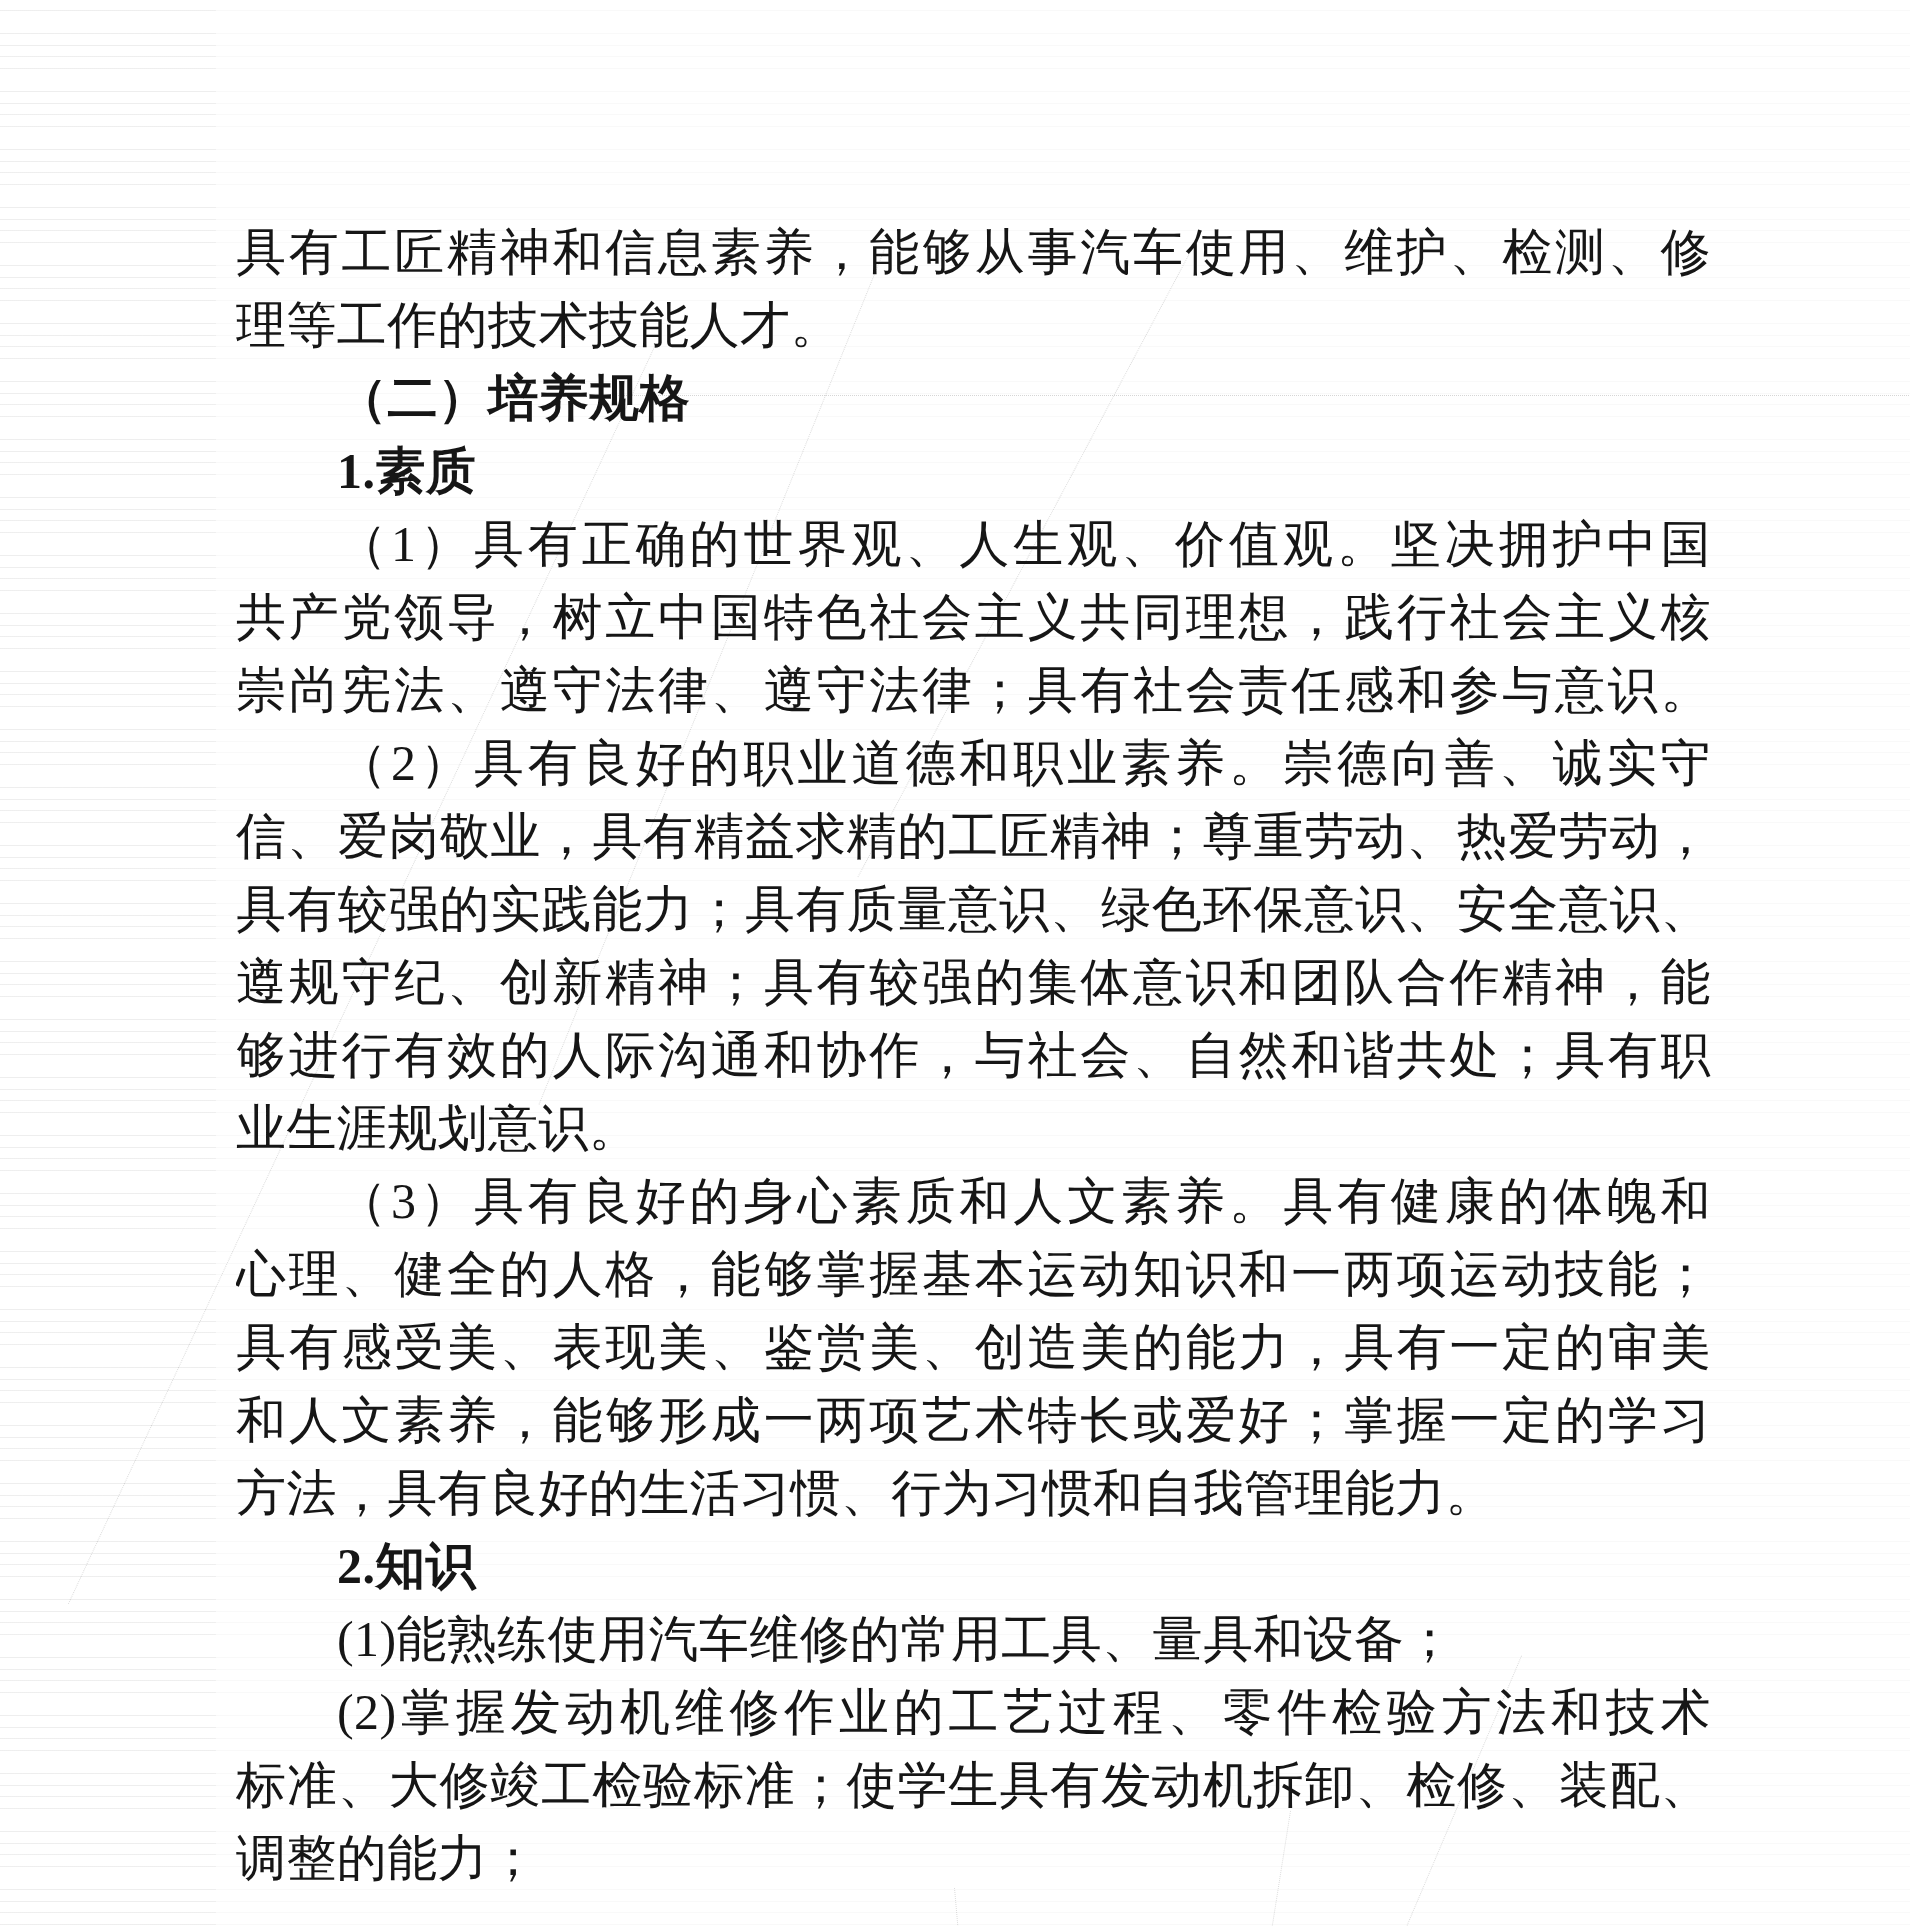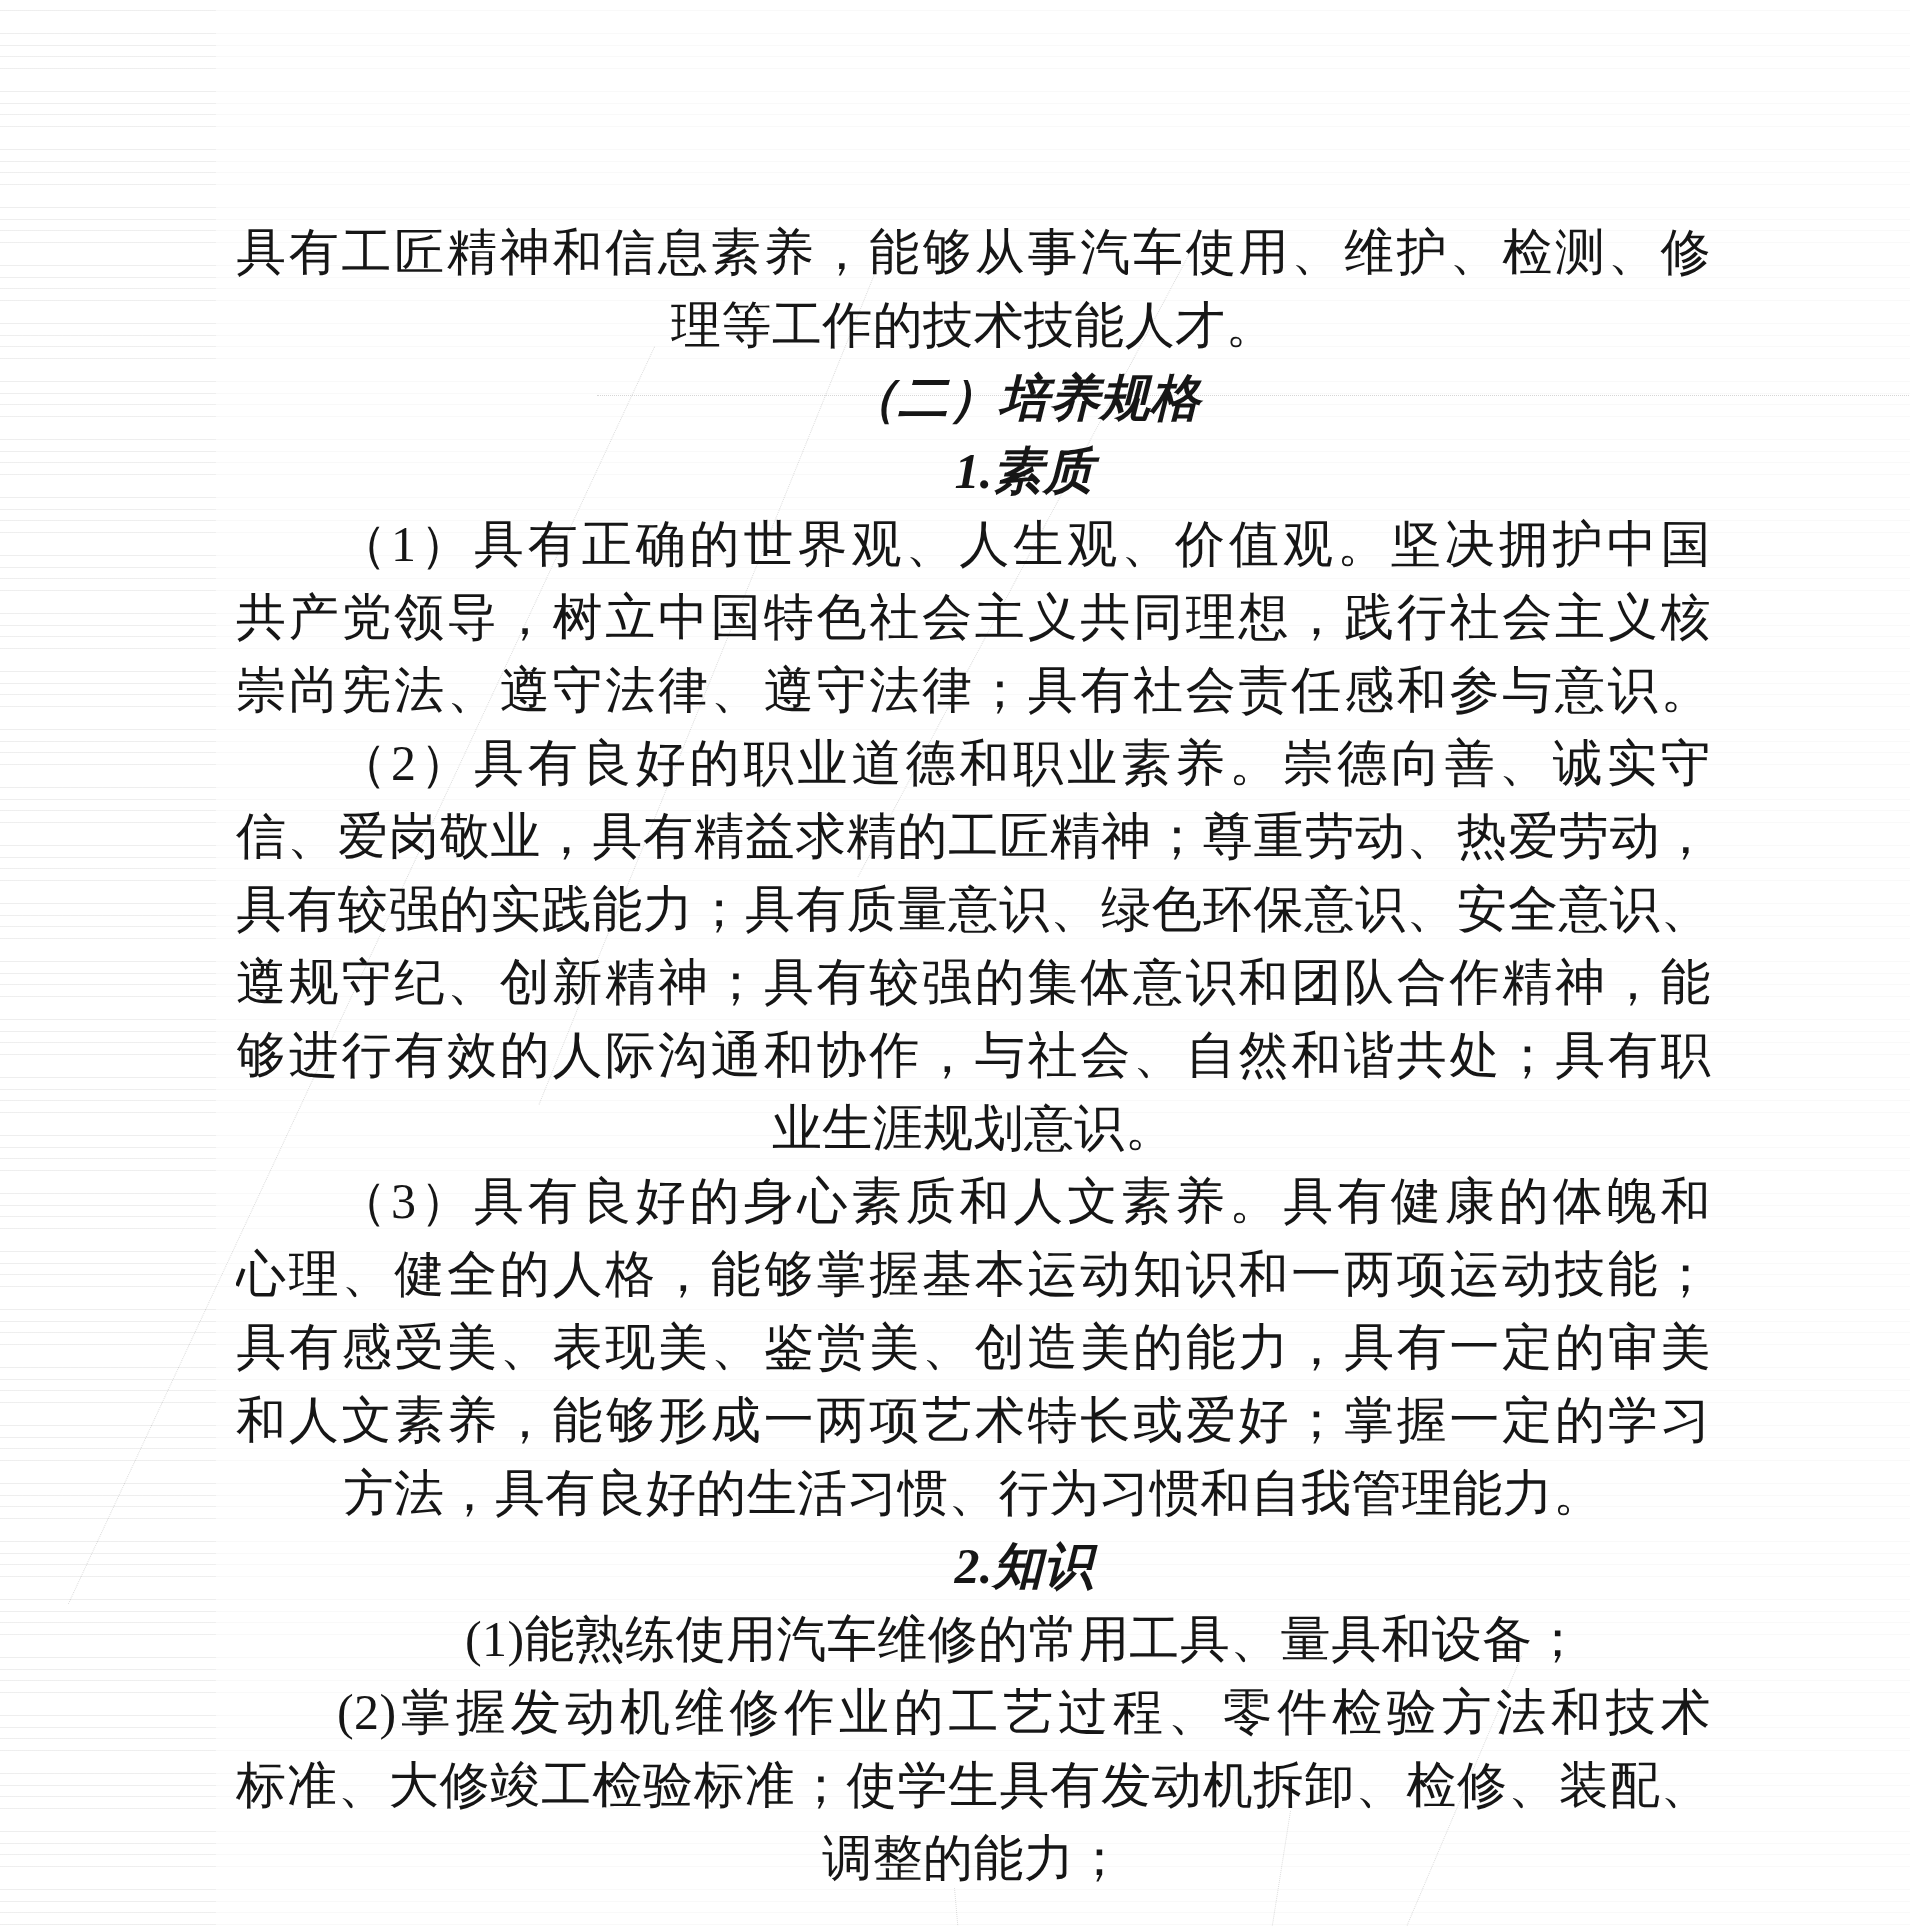--- a/index.html
+++ b/index.html
@@ -57,32 +57,30 @@
     top: 216px;
     width: 1475px;
   }
   .line {
     height: 73px;
     line-height: 73px;
     font-size: 50px;
     white-space: nowrap;
     overflow: hidden;
     letter-spacing: 0.4px;
-    text-align: center;
   }
   .line.fill {
     text-align: justify;
     text-align-last: justify;
   }
   .line.ind {
     padding-left: 101px;
   }
   .line.b {
     font-weight: 700;
-    font-style: italic;
   }
 </style>
 </head>
 <body>
 
 <div class="page">
 
   <div class="texture"></div>
   <div class="texture-left"></div>
 

